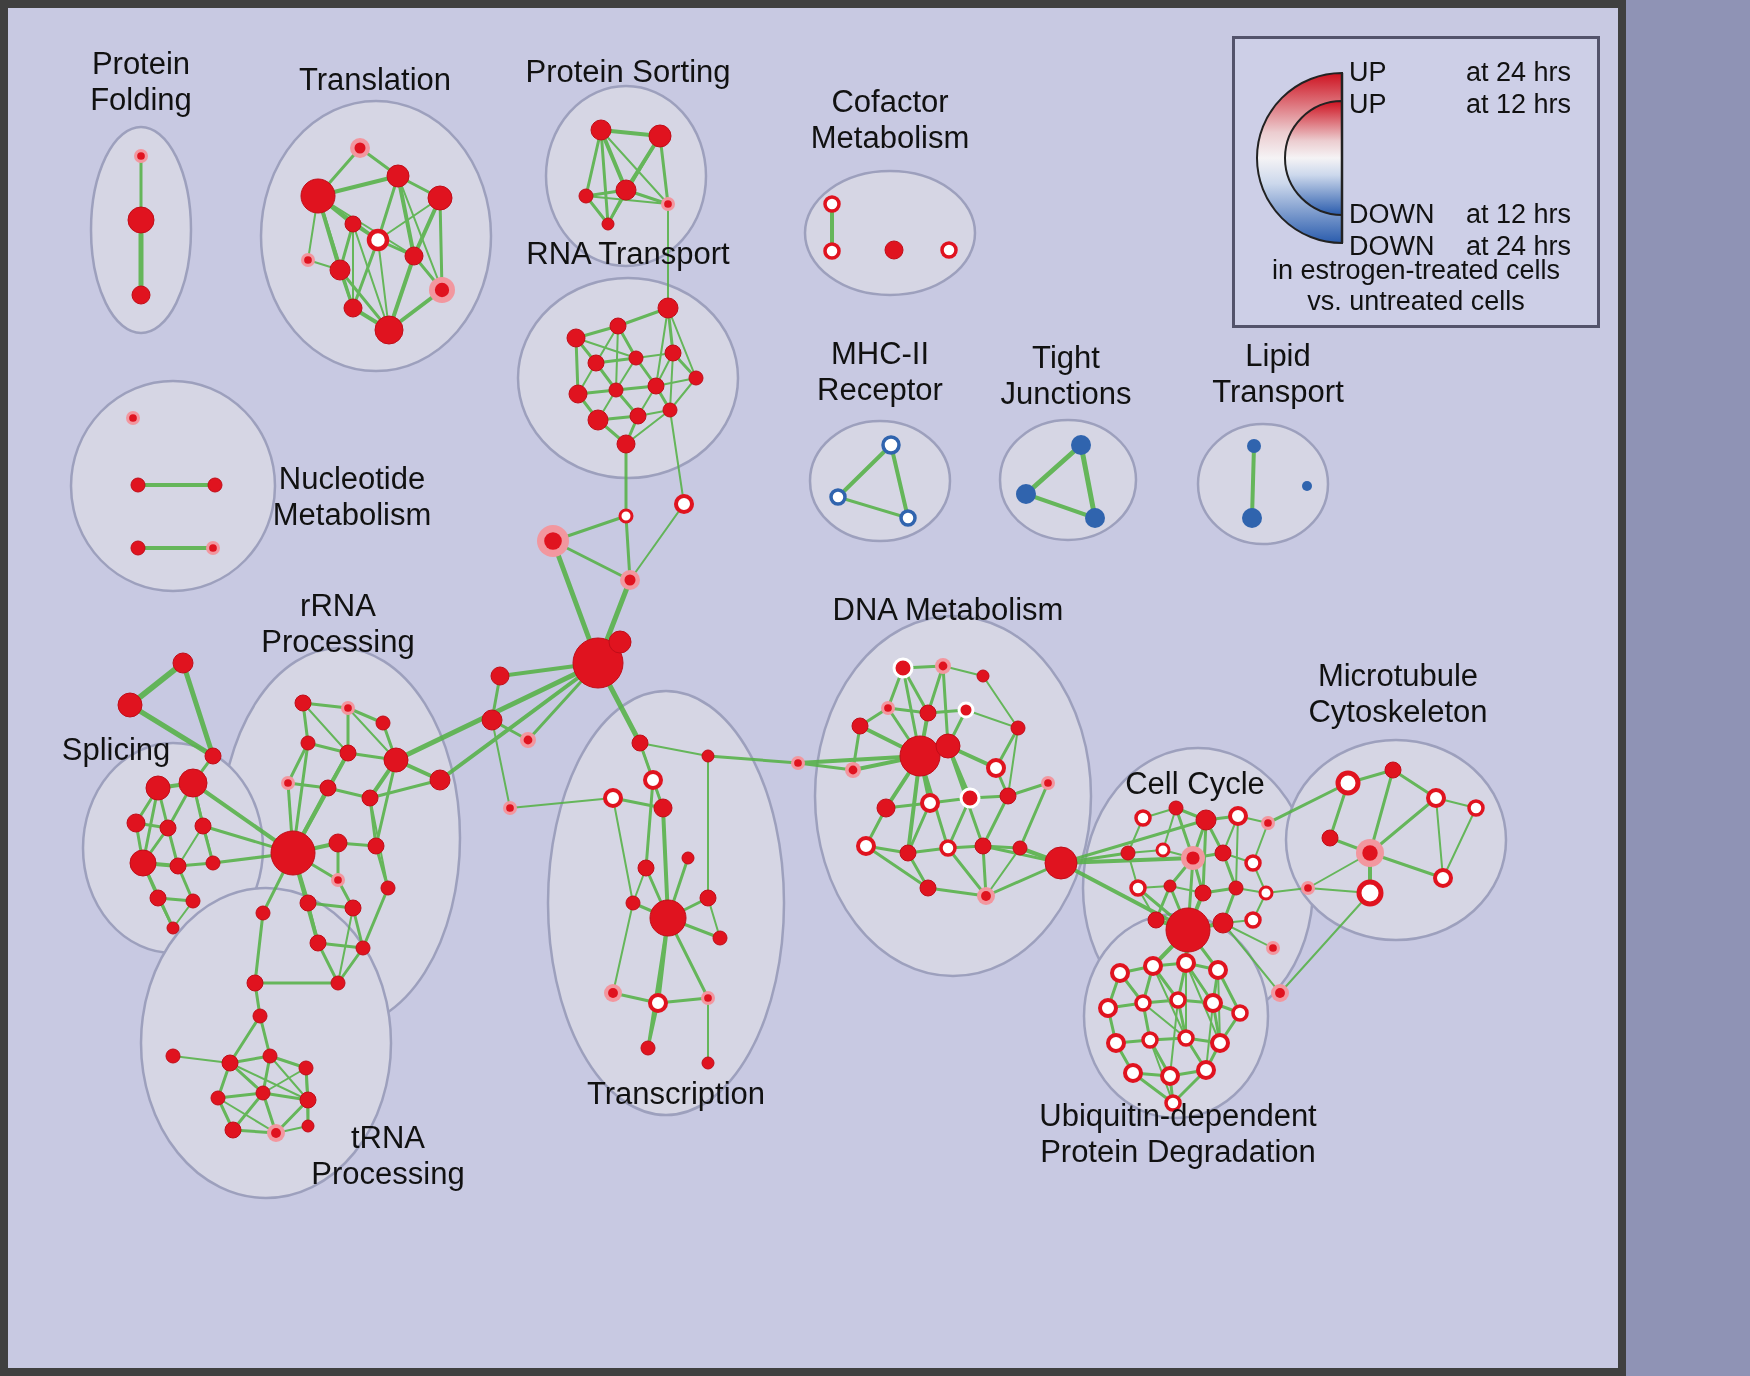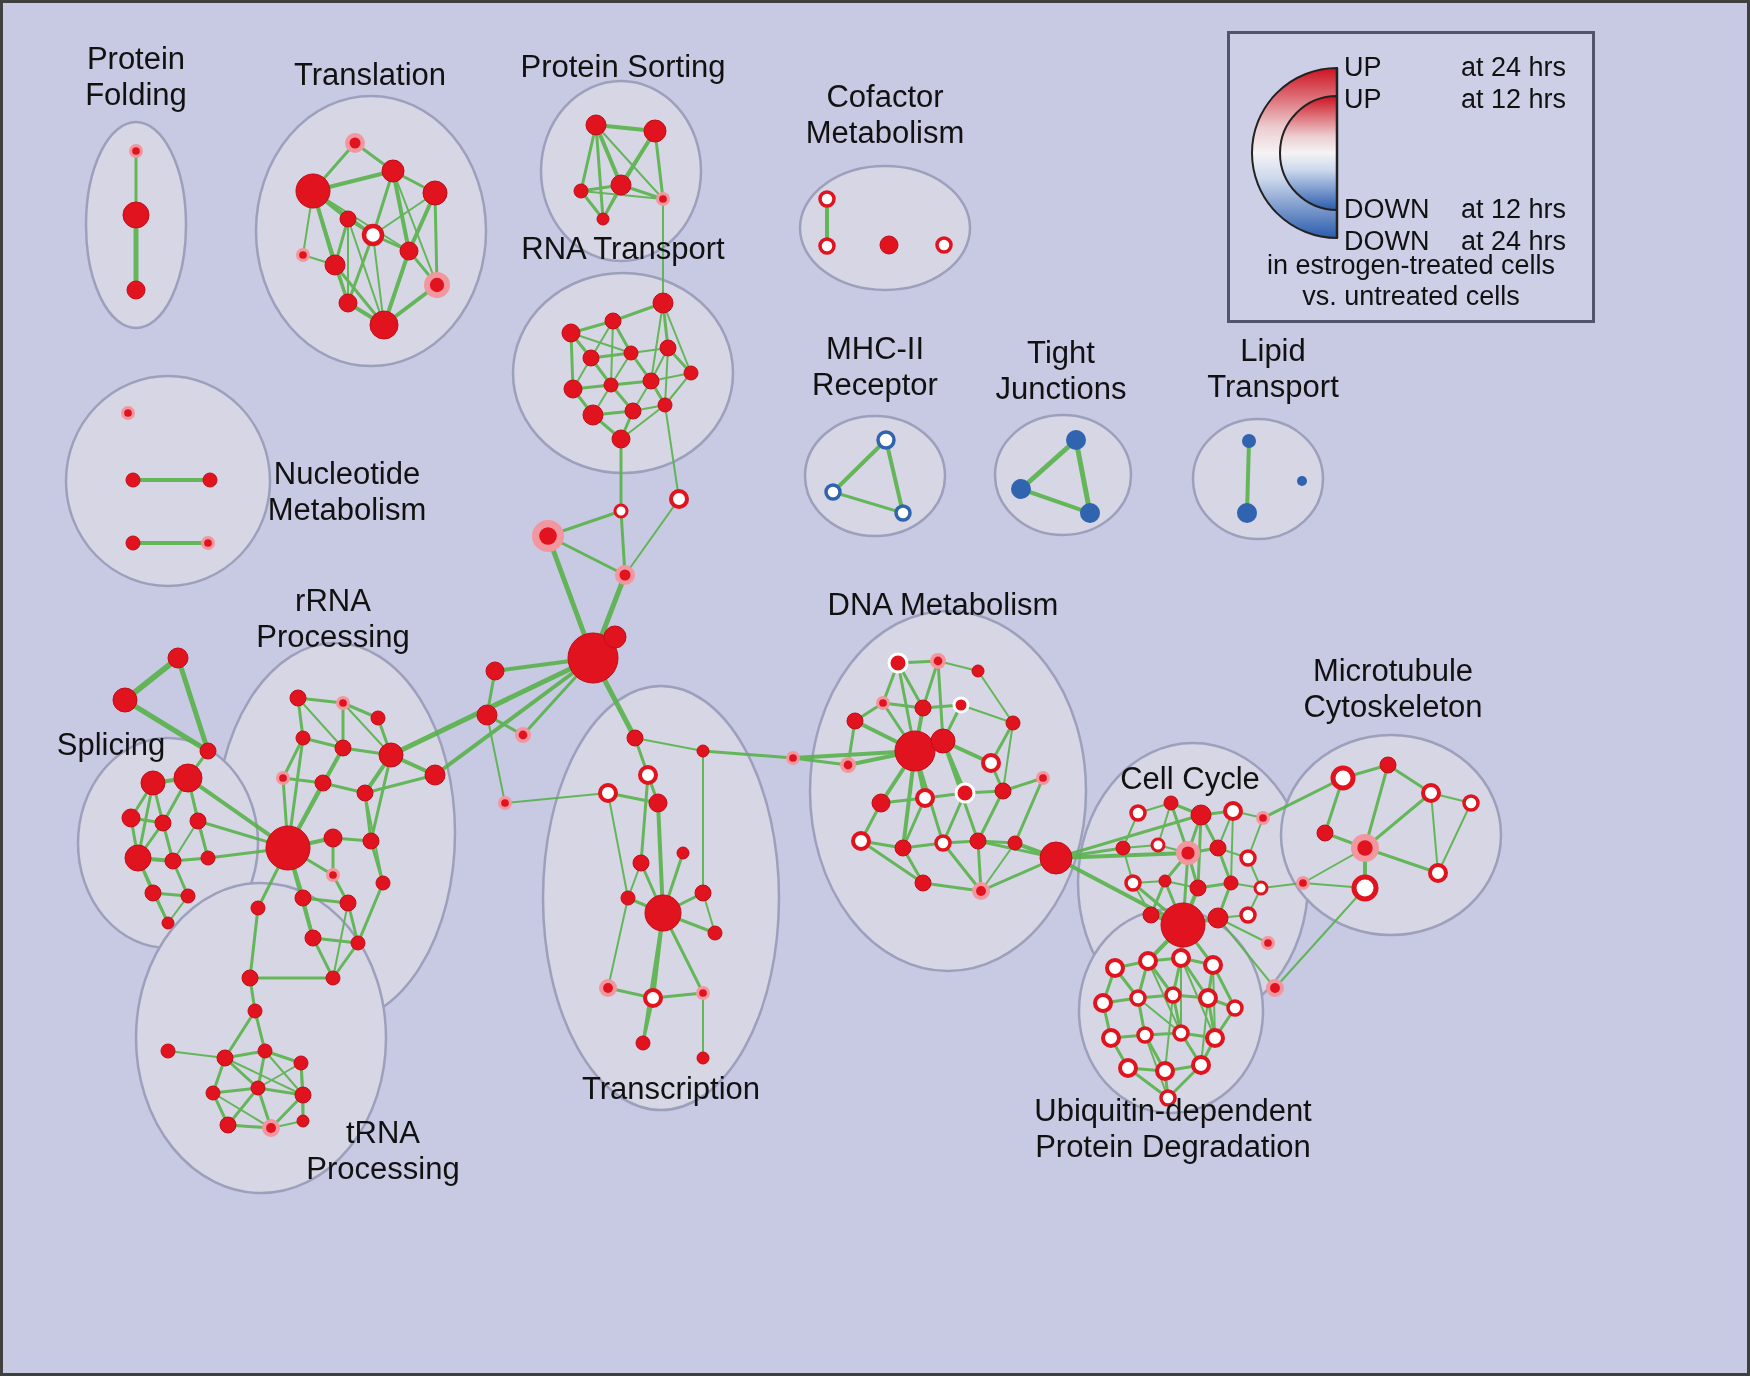--- a/index.html
+++ b/index.html
@@ -1,17 +1,17 @@
 <!DOCTYPE html>
 <html><head>
 <meta charset="utf-8">
 <style>
   html,body{margin:0;padding:0;background:#8f93b5;}
-  .figure{position:relative;width:1750px;height:1376px;background:#c8c9e2;
-    border:3px solid #404040;box-sizing:border-box;overflow:hidden;
+  .figure{position:relative;width:1626px;height:1376px;background:#c8c9e2;
+    border:8px solid #404040;box-sizing:border-box;overflow:hidden;
     font-family:"Liberation Sans",sans-serif;}
   #net{position:absolute;left:0;top:0;}
   .legend{position:absolute;left:1224px;top:28px;width:368px;height:292px;
     background:#cdcfe7;border:3px solid #53536b;box-sizing:border-box;z-index:5;}
   .legend-svg{position:absolute;left:18px;top:30px;}
   .lrow{position:absolute;left:114px;right:26px;display:flex;
     justify-content:space-between;font-size:27px;color:#111;}
   .lr1{top:18px}.lr2{top:50px}.lr3{top:160px}.lr4{top:192px}
   .lfoot{position:absolute;left:0;right:0;text-align:center;font-size:27px;color:#111;}
   .lf1{top:216px}.lf2:{}.lf2{top:247px}

